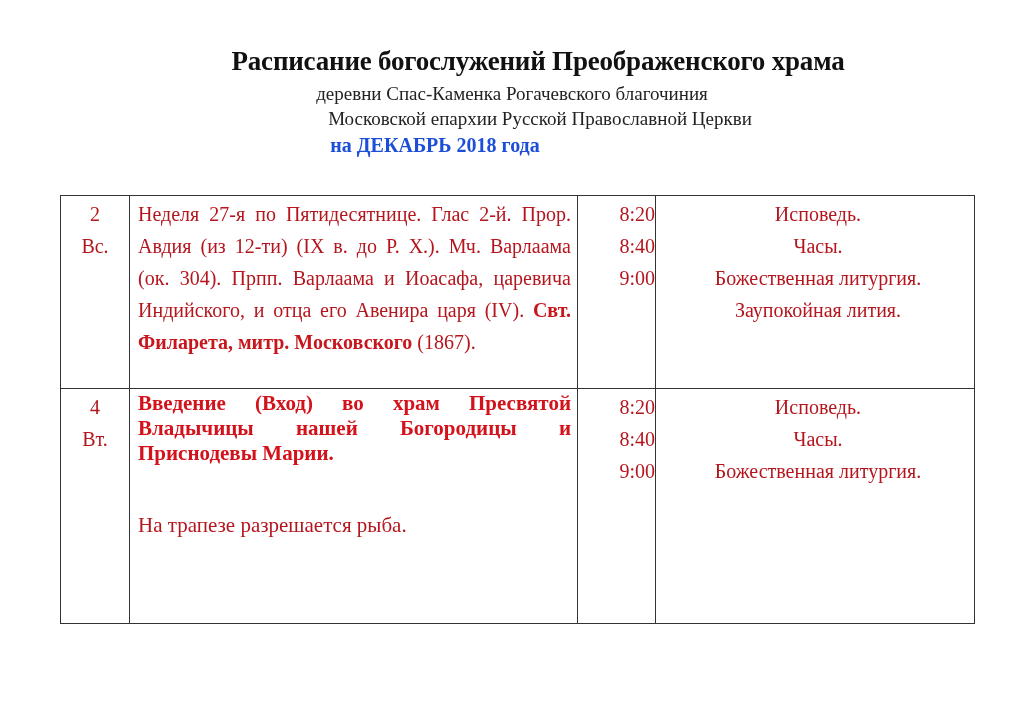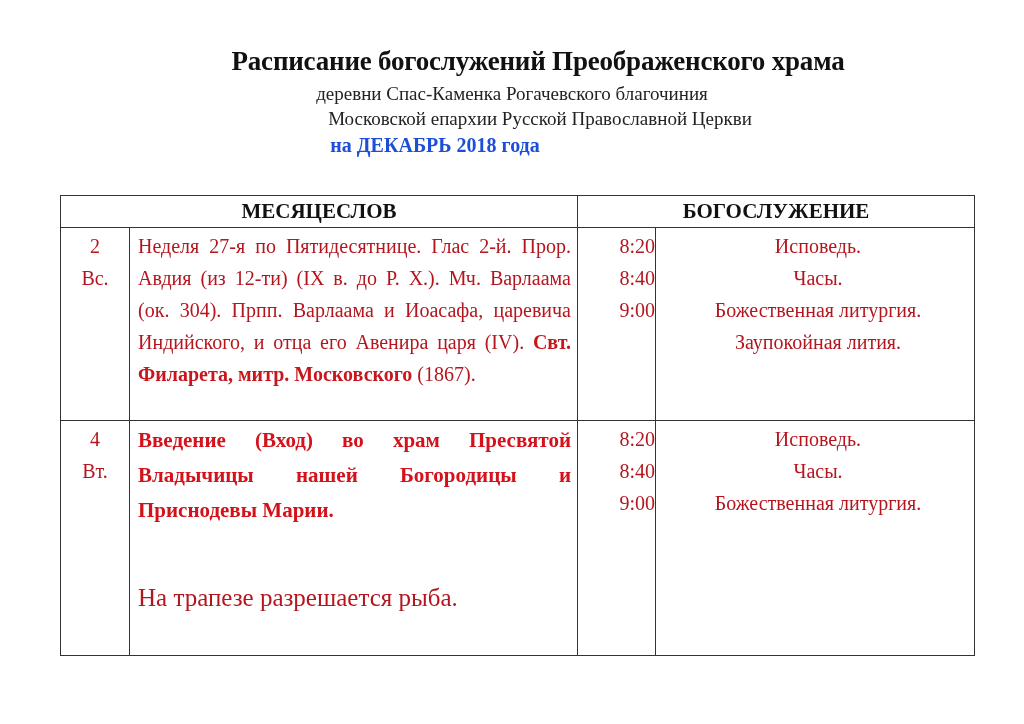--- a/index.html
+++ b/index.html
@@ -15,39 +15,35 @@
   .c1 { width:68px; text-align:center; }
   .c2 { width:447px; }
   .c3 { width:77px; text-align:right; }
   .c4 { width:318px; }
   .red { color:#b5161e; font-size:20px; line-height:32px; }
   .day { padding-top:2px; }
   .desc { padding:2px 6px 0 8px; text-align:justify; }
   .times { padding-top:2px; }
   .svc { padding:2px 0 0 6px;text-align:center; }
   .b { font-weight:bold; color:#c8161d; }
-  .feast { font-weight:bold; color:#d3121b; font-size:21px; line-height:35px; text-align:justify; padding:2px 6px 0 8px; }
-  .note { margin-top:54px; color:#b5161e; font-size:25px; }
+  .feast { font-weight:bold; color:#d3121b; font-size:21px; line-height:25px; text-align:justify; padding:2px 6px 0 8px; }
+  .note { margin-top:43px; color:#b5161e; font-size:21px; }
   .row1 td { height:192px; }
   .row2 td { height:234px; }
 </style>
 </head>
 <body>
 
 <div class="title">Расписание богослужений Преображенского храма</div>
 <div class="sub sub1">деревни Спас-Каменка Рогачевского благочиния</div>
 <div class="sub sub2">Московской епархии Русской Православной Церкви</div>
 <div class="month">на ДЕКАБРЬ 2018 года</div>
 
 <table>
   <tbody>
-      <tr>
-    <th colspan="2">МЕСЯЦЕСЛОВ</th>
-    <th colspan="2">БОГОСЛУЖЕНИЕ</th>
-  </tr>
   <tr class="row1">
     <td class="c1 red">
       <div class="day">2</div>
       <div>Вс.</div>
     </td>
     <td class="c2 red">
       <div class="desc"><span>Неделя 27-я по Пятидесятнице. Глас 2-й. Прор. Авдия (из 12-ти) (IX в. до Р. Х.). Мч. Варлаама (ок. 304). Прпп. Варлаама и Иоасафа, царевича Индийского, и отца его Авенира царя (IV). </span><span class="b">Свт. Филарета, митр. Московского</span><span> (1867).</span></div>
     </td>
     <td class="c3 red">
       <div class="times">

